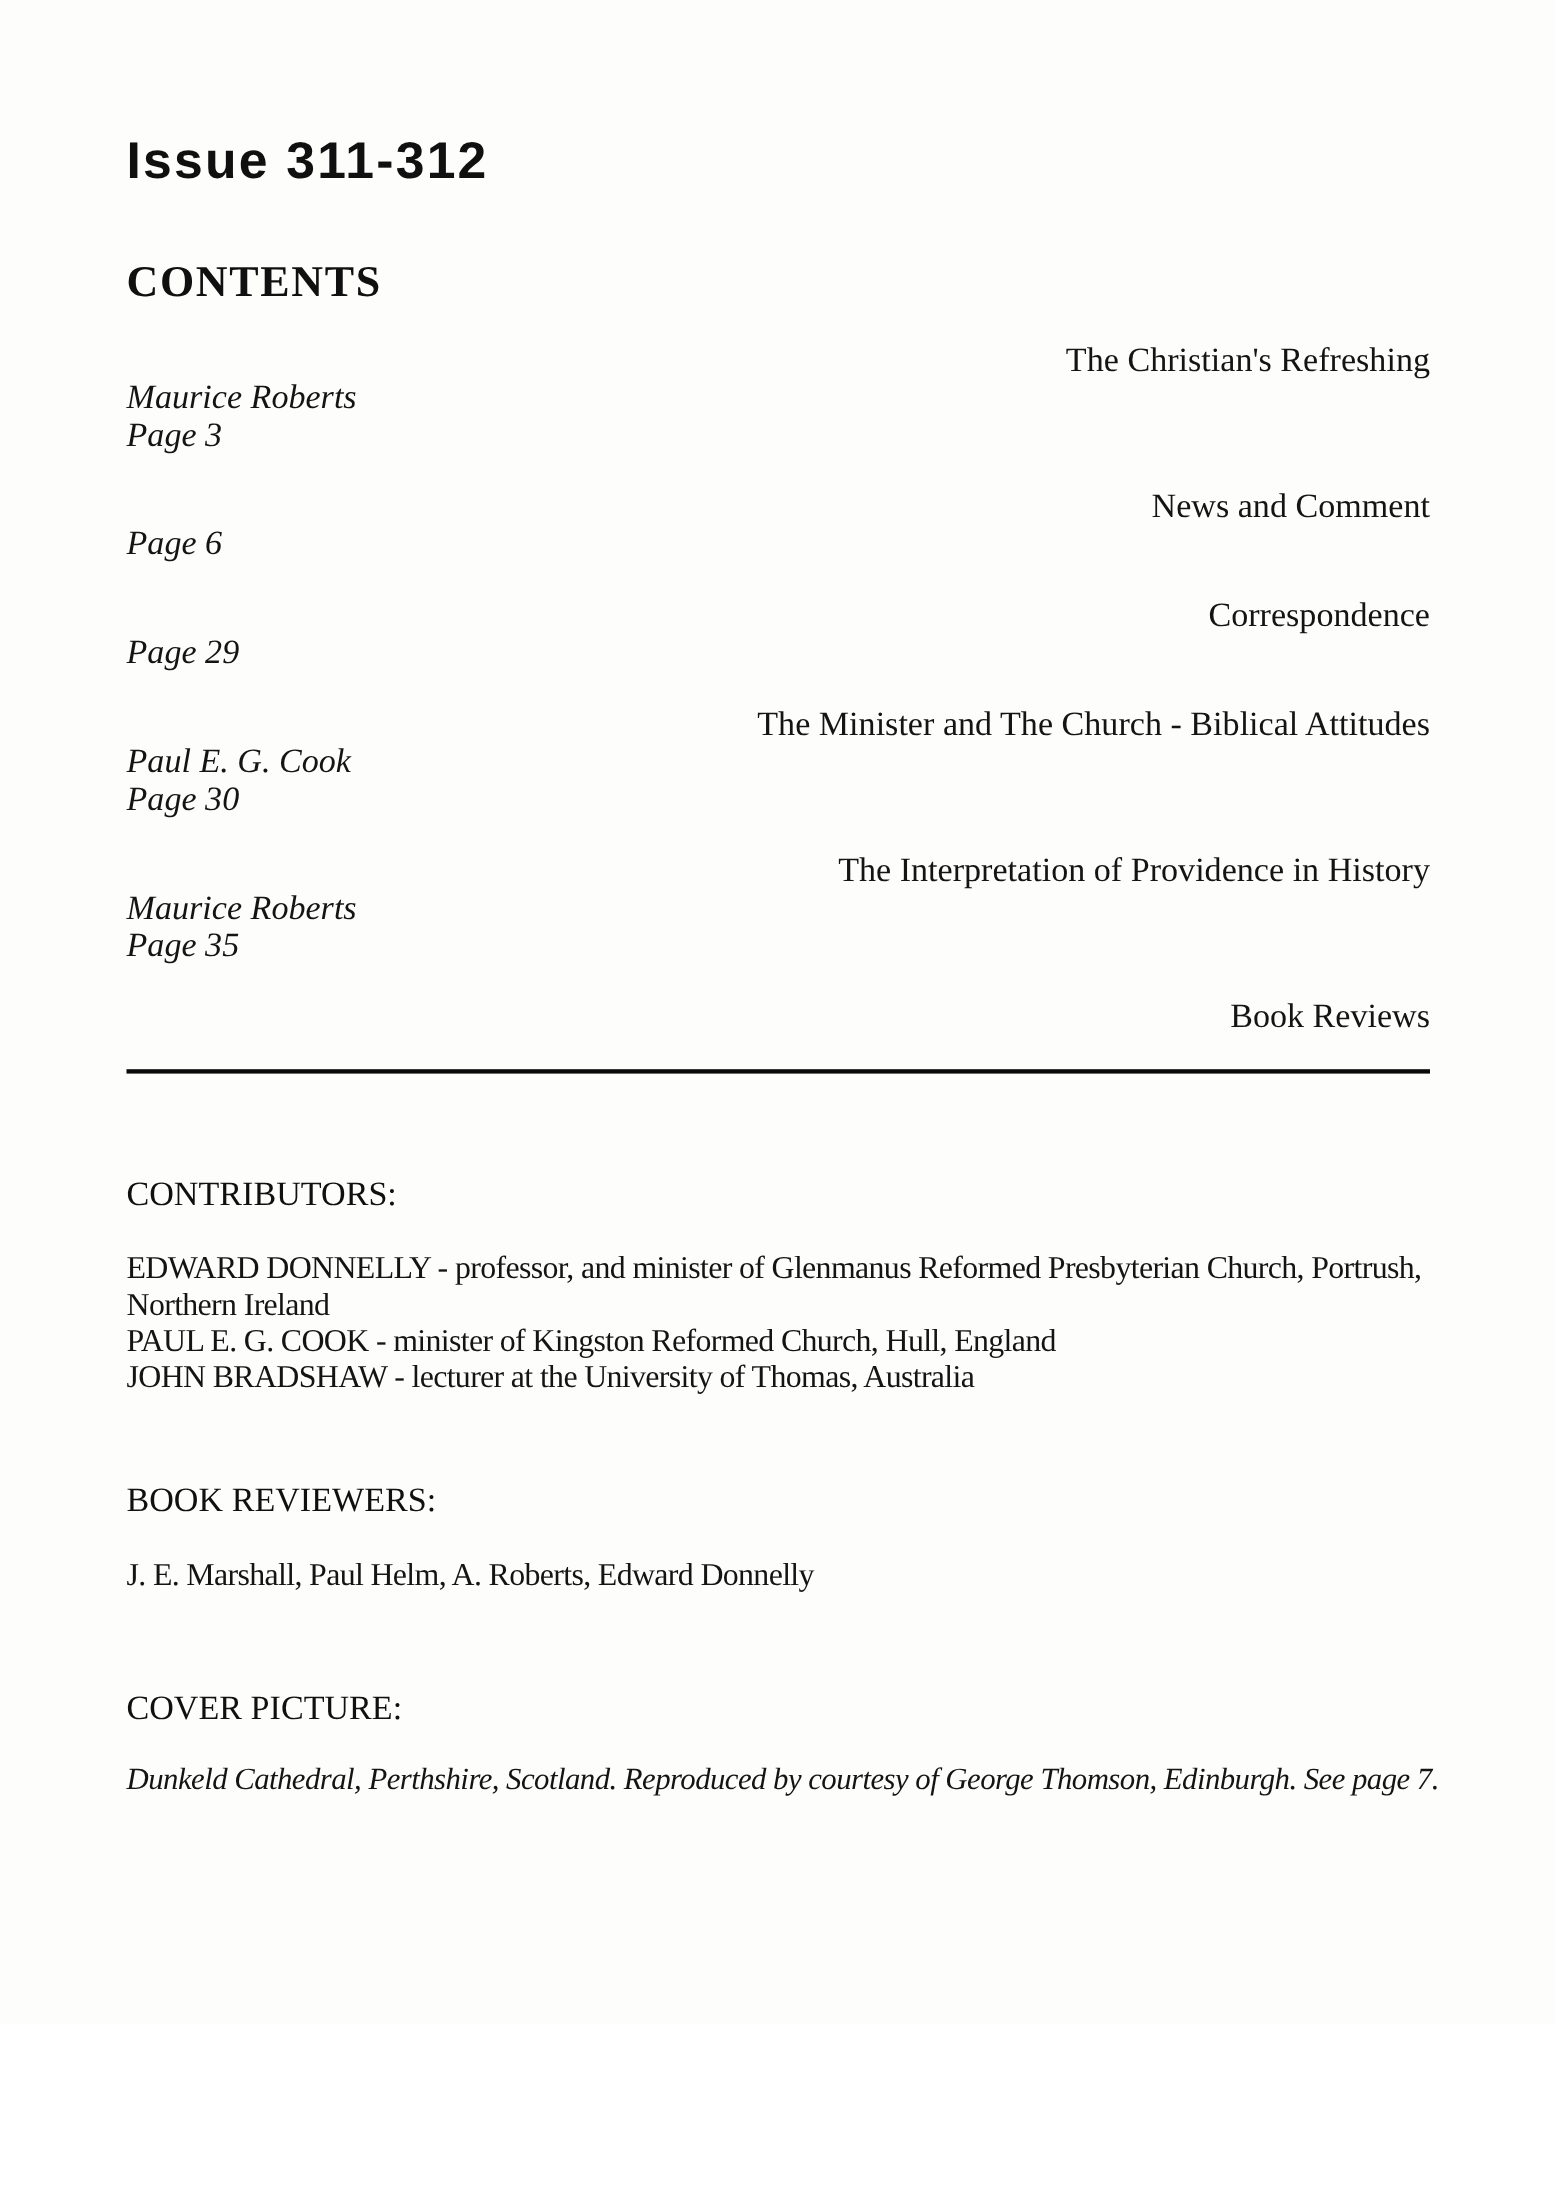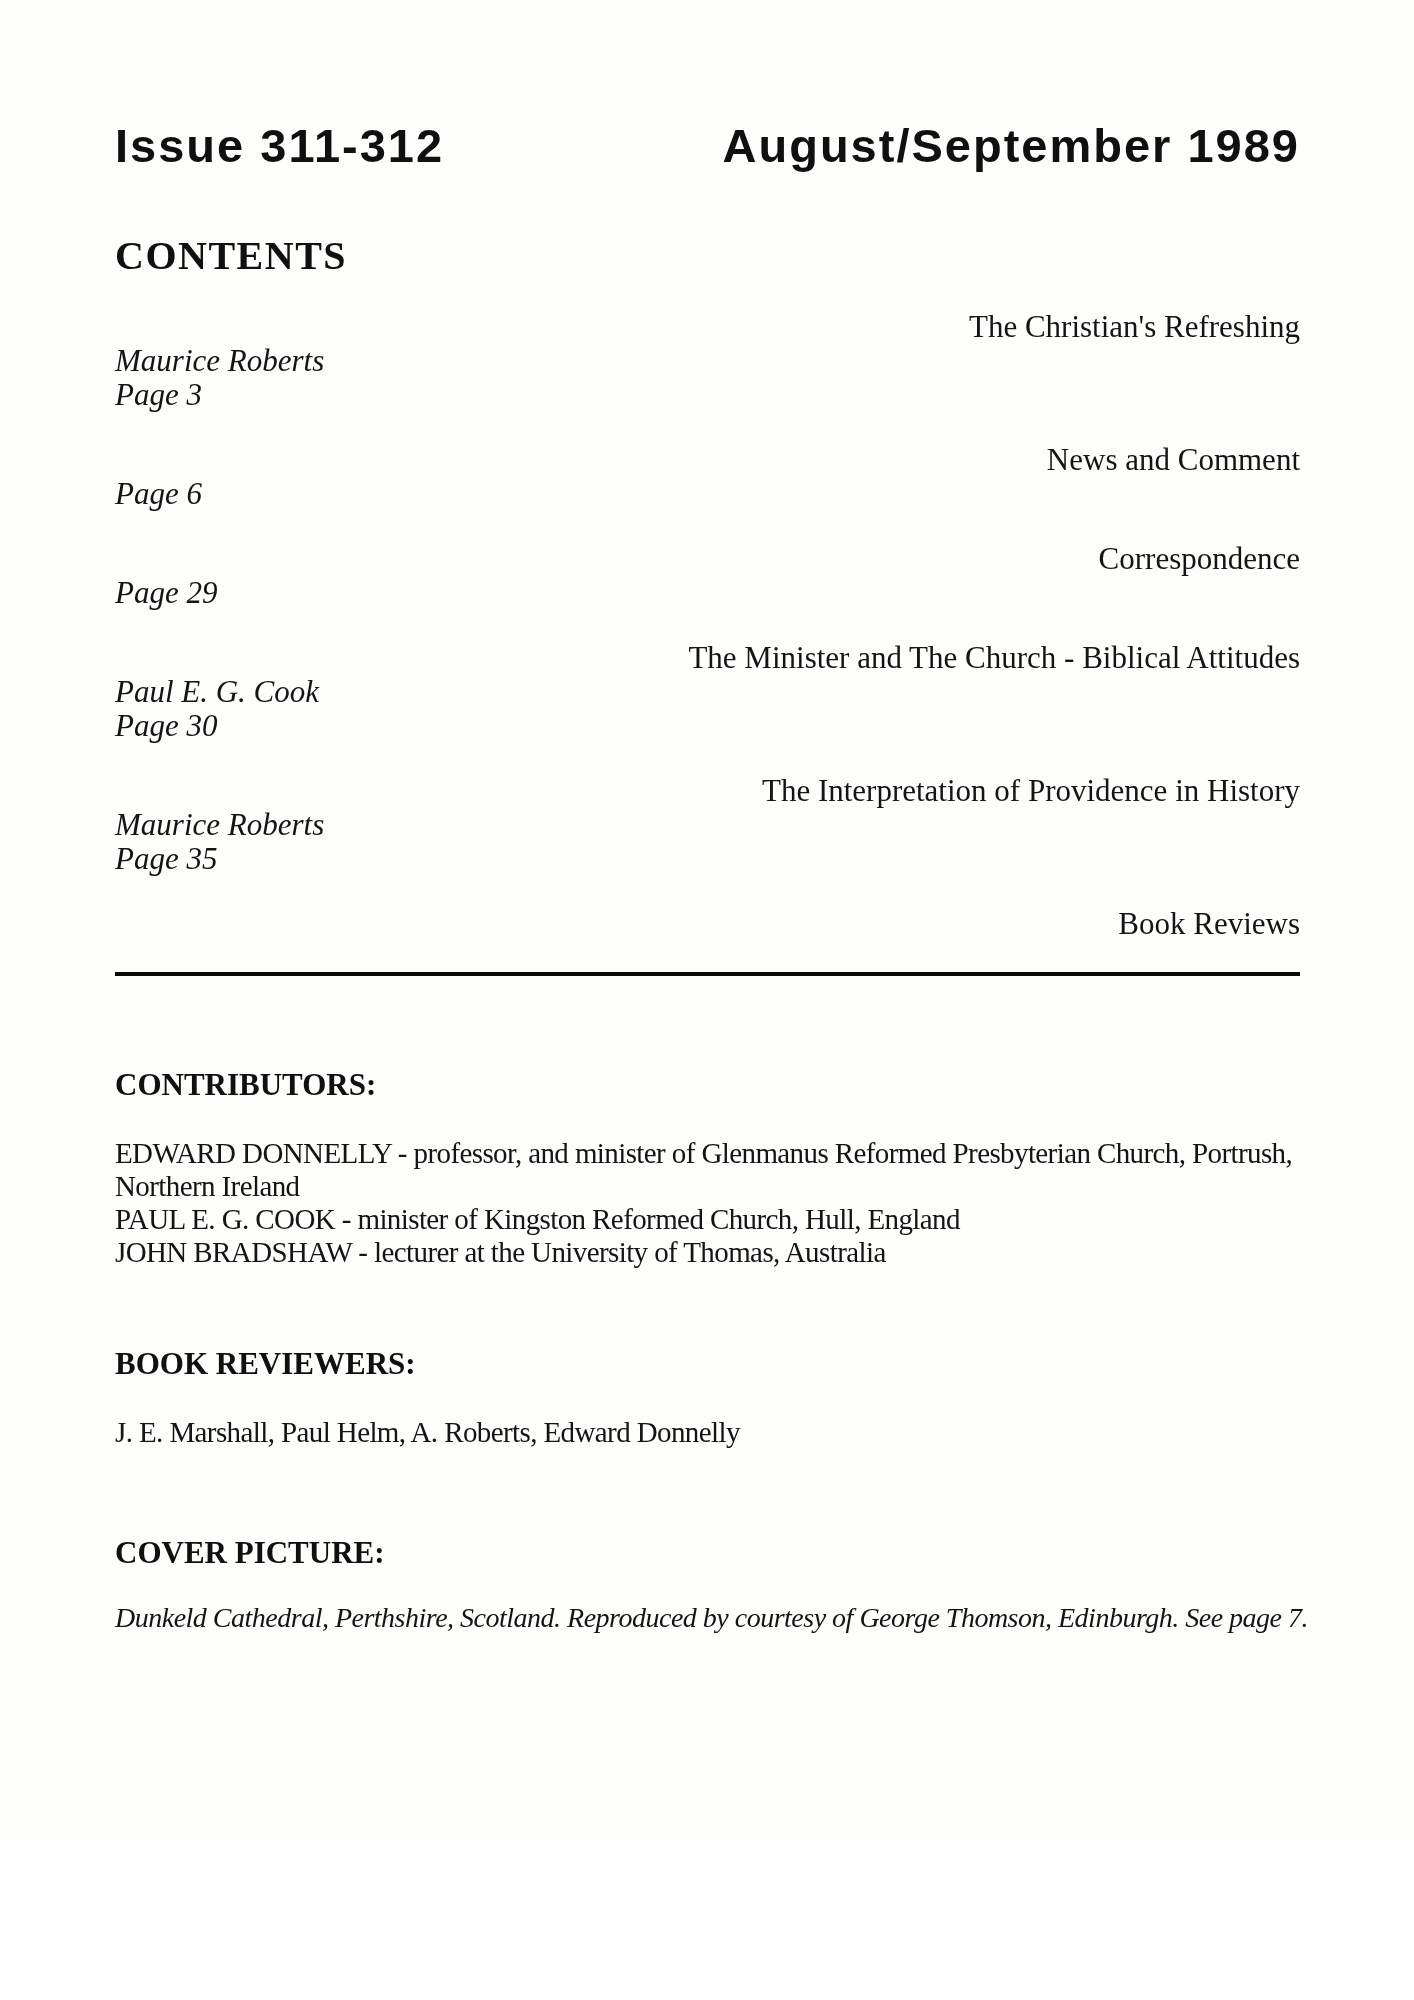--- a/index.html
+++ b/index.html
@@ -48,21 +48,21 @@
   .toc-author, .toc-page { font-style: italic; }
   .rule {
     border: none;
     height: 4px;
     background: #0a0a0a;
     margin: 26px 0 0 0;
   }
   .section-heading {
     font-size: 31px;
     line-height: 33px;
-    font-weight: bold;
+    font-weight: normal;
     margin: 0;
     color: #101010;
   }
   .heading-contributors { margin-top: 92px; }
   .heading-reviewers   { margin-top: 78px; }
   .heading-cover       { margin-top: 87px; }
   .body-block {
     margin: 36px 0 0 0;
     font-size: 29px;
     line-height: 33px;
@@ -78,21 +78,20 @@
     white-space: nowrap;
   }
 </style>
 </head>
 <body>
 
 <div class="page">
 
   <header class="masthead">
     <span>Issue 311-312</span>
-    <span>August/September 1989</span>
   </header>
 
   <h1 class="contents-heading">CONTENTS</h1>
 
   <section class="toc">
 
     <div class="toc-entry">
       <div class="toc-title">The Christian's Refreshing</div>
       <div class="toc-author">Maurice Roberts</div>
       <div class="toc-page">Page 3</div>

